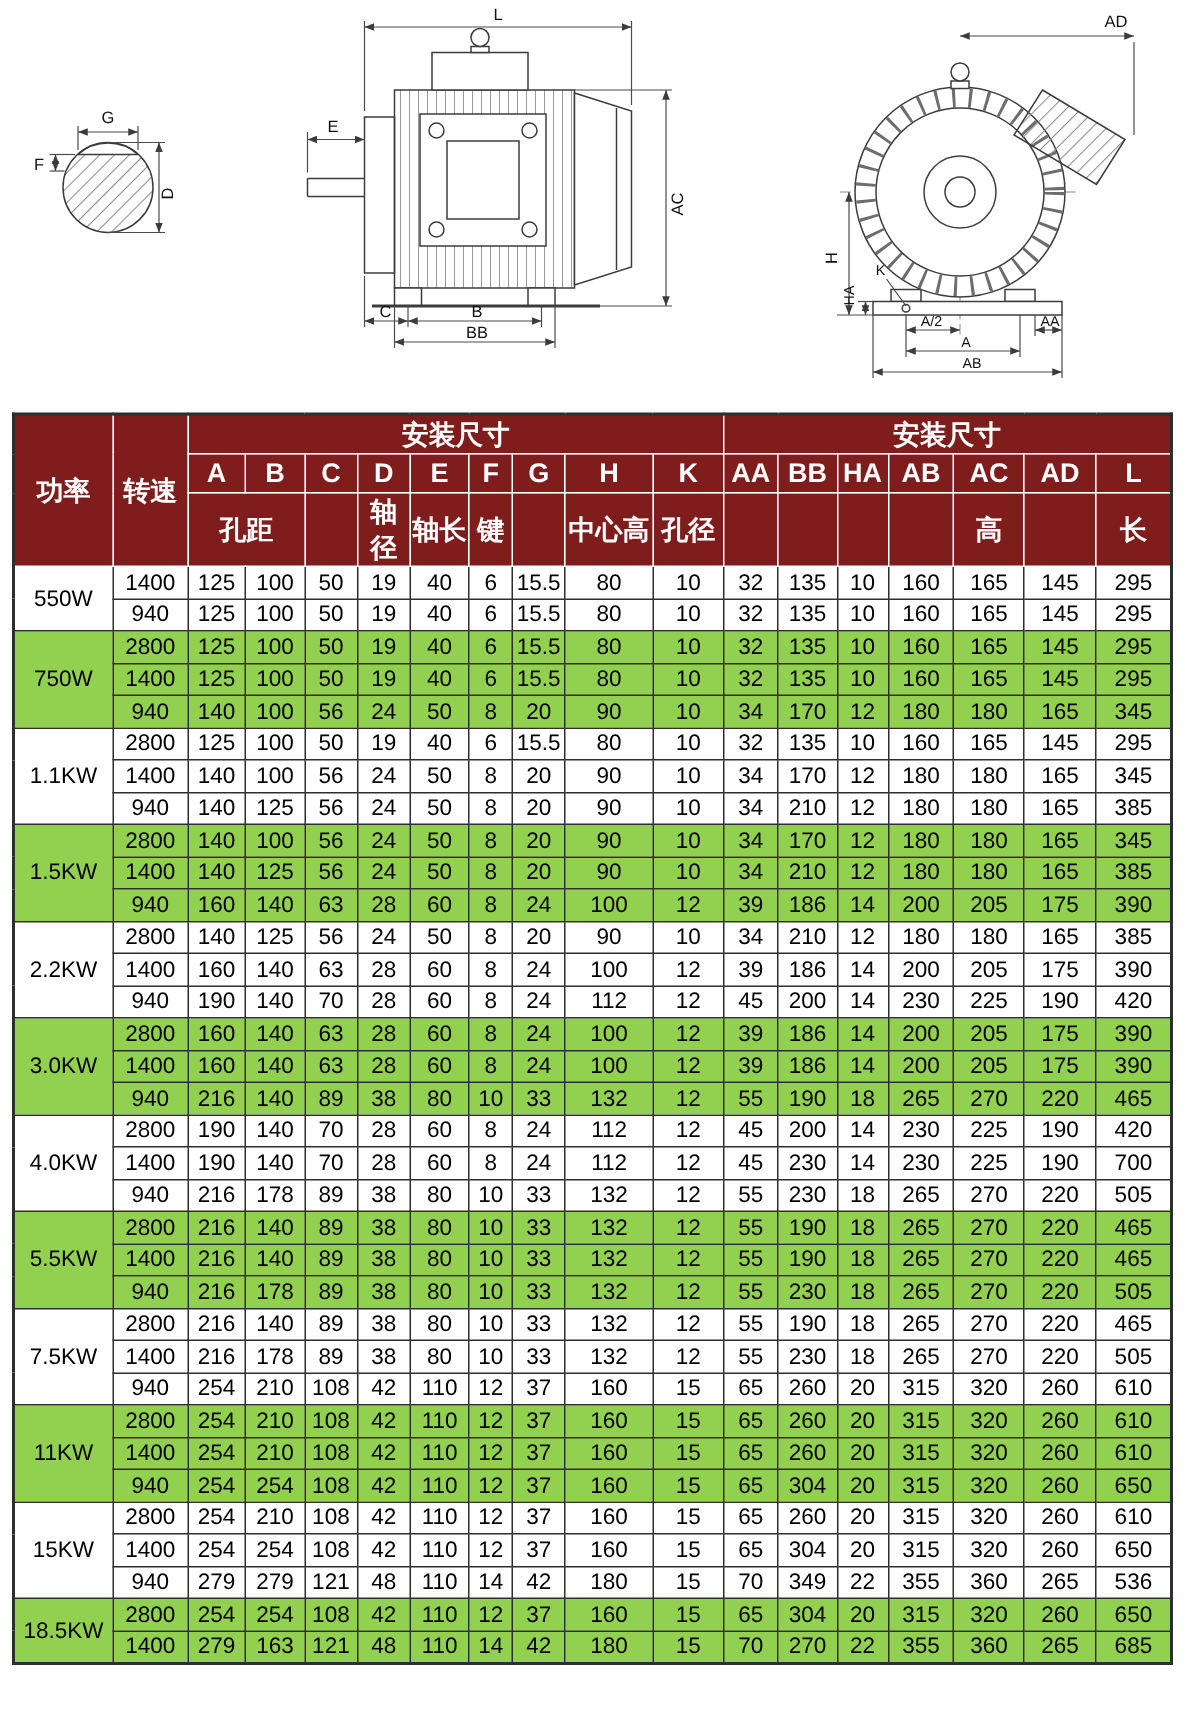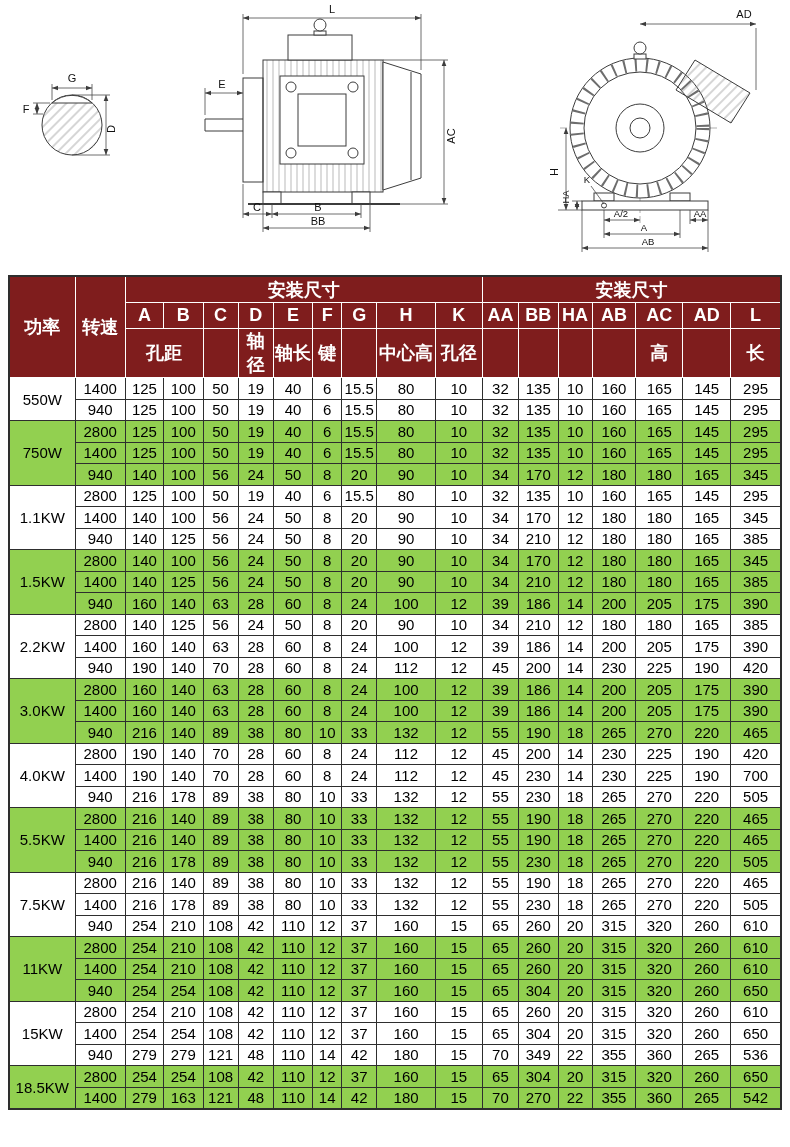--- a/index.html
+++ b/index.html
@@ -891,16 +891,16 @@
         <td>14</td>
         <td>42</td>
         <td>180</td>
         <td>15</td>
         <td>70</td>
         <td>270</td>
         <td>22</td>
         <td>355</td>
         <td>360</td>
         <td>265</td>
-        <td>542</td>
+        <td>685</td>
       </tr>
     </tbody>
 </table>
 
 </body></html>

